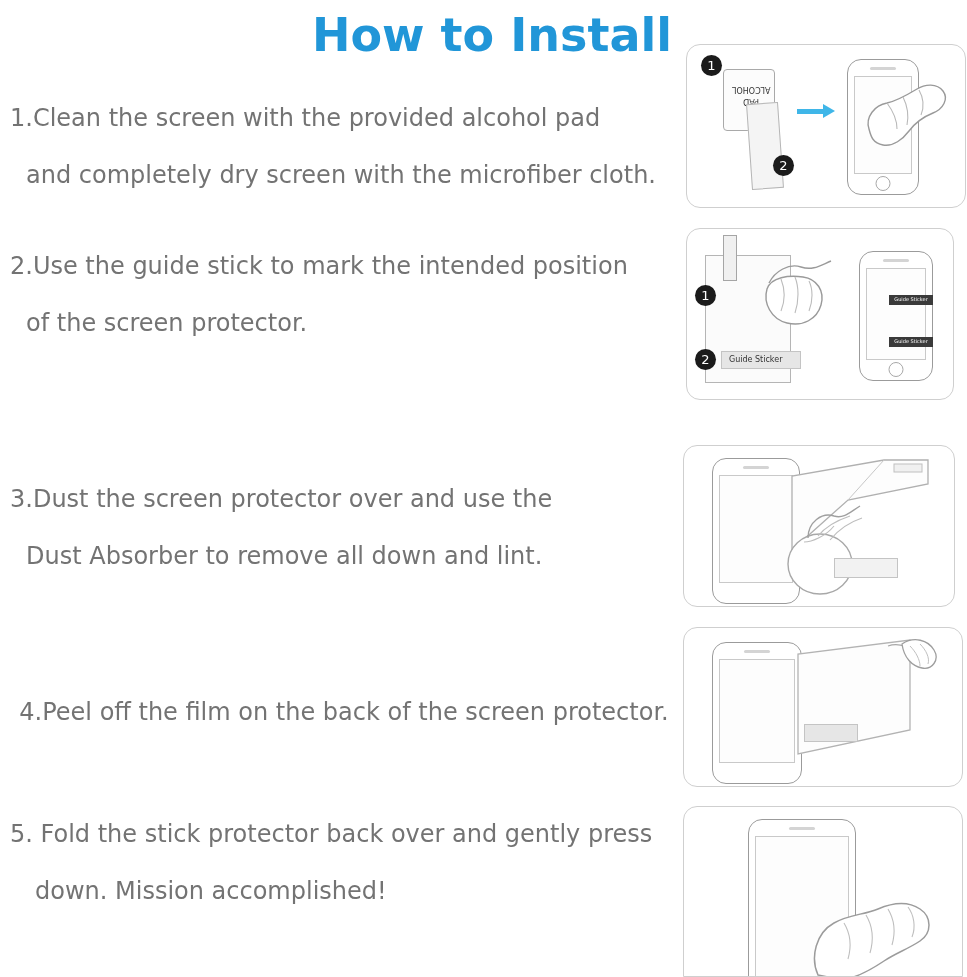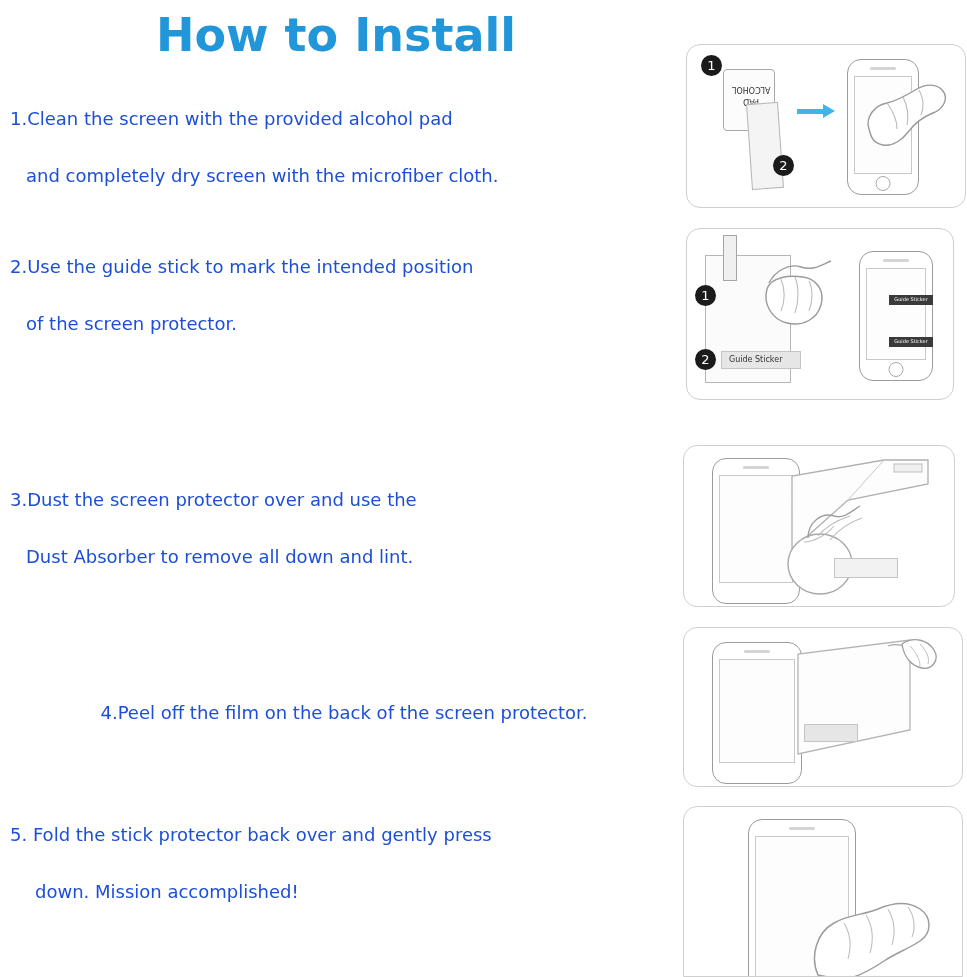--- a/index.html
+++ b/index.html
@@ -20,42 +20,42 @@
     height: 977px;
     background: #fff;
   }
 
   
   .title {
     position: absolute;
     left: 0;
     top: 0;
     width: 672px;
-    text-align: center;
+    text-align: right;
     font-size: 46px;
     font-weight: bold;
     color: #2196d8;
     letter-spacing: 0px;
     line-height: 62px;
     padding-top: 4px;
   }
 
   
   .steps {
     position: absolute;
     left: 0;
     top: 90px;
     width: 678px;
   }
   .step {
     position: absolute;
     left: 10px;
     width: 668px;
-    font-size: 18px;
-    color: #1d4ed8;
+    font-size: 24px;
+    color: #737373;
     line-height: 57px;
   }
   .step .num {
     display: inline;
   }
   .step .line2 {
     display: block;
     padding-left: 16px;
   }
   .step-1 { top: 0px; }

